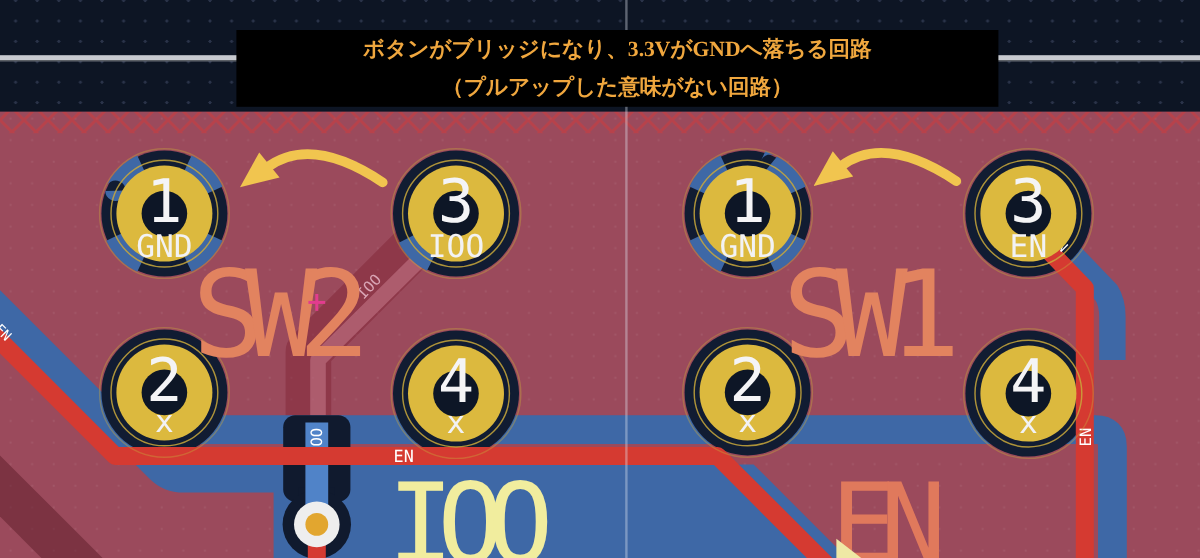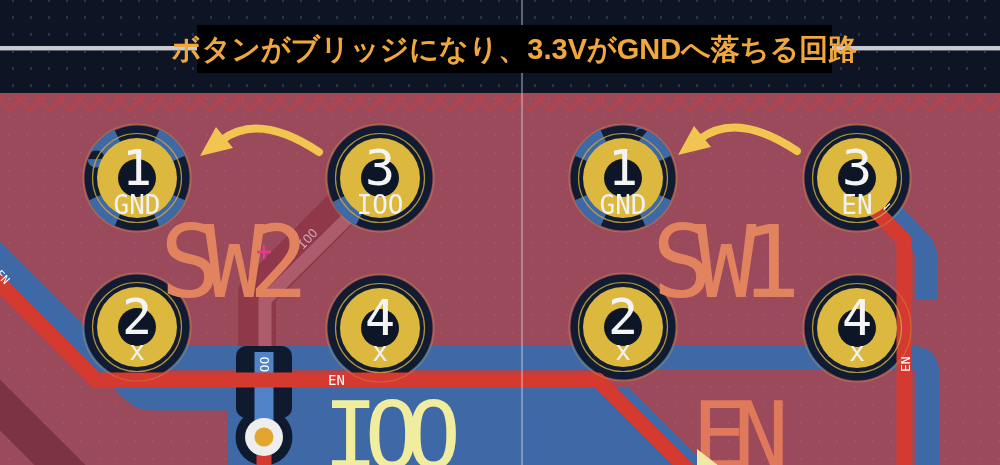--- a/index.html
+++ b/index.html
@@ -7,24 +7,24 @@
          font-family:"DejaVu Sans Mono","Liberation Mono",monospace;}
   #board-svg{position:absolute;left:0;top:0;z-index:0;}
   #topbar{position:absolute;left:0;top:0;width:1000px;height:93px;z-index:2;
           background-color:#0D1524;
           background-image:radial-gradient(circle,#2A3349 1.2px,rgba(0,0,0,0) 1.4px);
           background-size:18px 17px;background-position:4px 9px;}
   #hruler{position:absolute;left:0;top:46px;width:1000px;height:4px;background:#C7CAD0;
           border-bottom:1px solid #5c6066;}
   #vaxis{position:absolute;left:521px;top:0;width:2px;height:465px;
          background:rgba(224,228,240,0.38);z-index:3;}
-  #callout{position:absolute;left:197px;top:25px;width:635px;height:48px;background:#000;
+  #callout{position:absolute;left:197px;top:25px;width:635px;height:64px;background:#000;
            z-index:4;display:flex;flex-direction:column;align-items:center;justify-content:center;
-           color:#F0A73E;font-family:Liberation Sans, sans-serif;
-           font-weight:bold;font-size:29px;line-height:31px;white-space:nowrap;}
+           color:#F0A73E;font-family:Liberation Serif, serif;
+           font-weight:bold;font-size:18px;line-height:31px;white-space:nowrap;}
   text{font-family:"DejaVu Sans Mono","Liberation Mono",monospace;}
   .padnum{font-size:50px;fill:#F4F4F6;text-anchor:middle;}
   .padnet{font-size:26px;fill:#F2F2F4;text-anchor:middle;}
   .silk{font-size:100px;letter-spacing:-16px;fill:#E2835F;}
   .bignet{font-size:92px;letter-spacing:-14px;}
   .tracelabel{fill:#FFFFFF;}
 </style>
 </head>
 <body>
 
@@ -176,15 +176,16 @@
   </svg>
 
   <div id="topbar">
     <div id="hruler"></div>
   </div>
 
   <div id="vaxis"></div>
 
   <div id="callout">
     <div>ボタンがブリッジになり、3.3VがGNDへ落ちる回路</div>
+    <div>（プルアップした意味がない回路）</div>
   </div>
 
 </div>
 
 </body></html>

